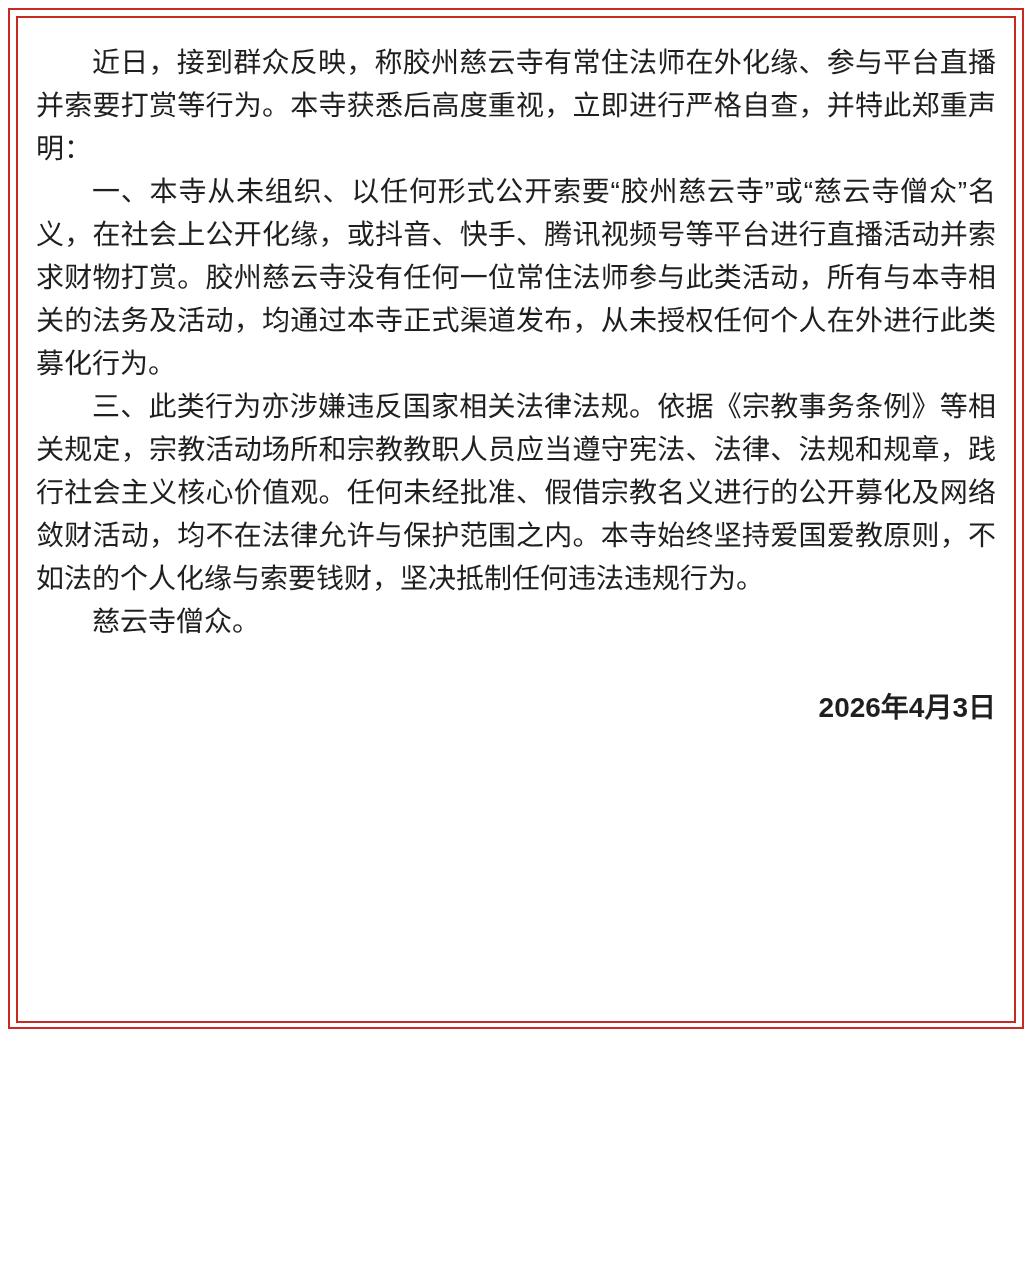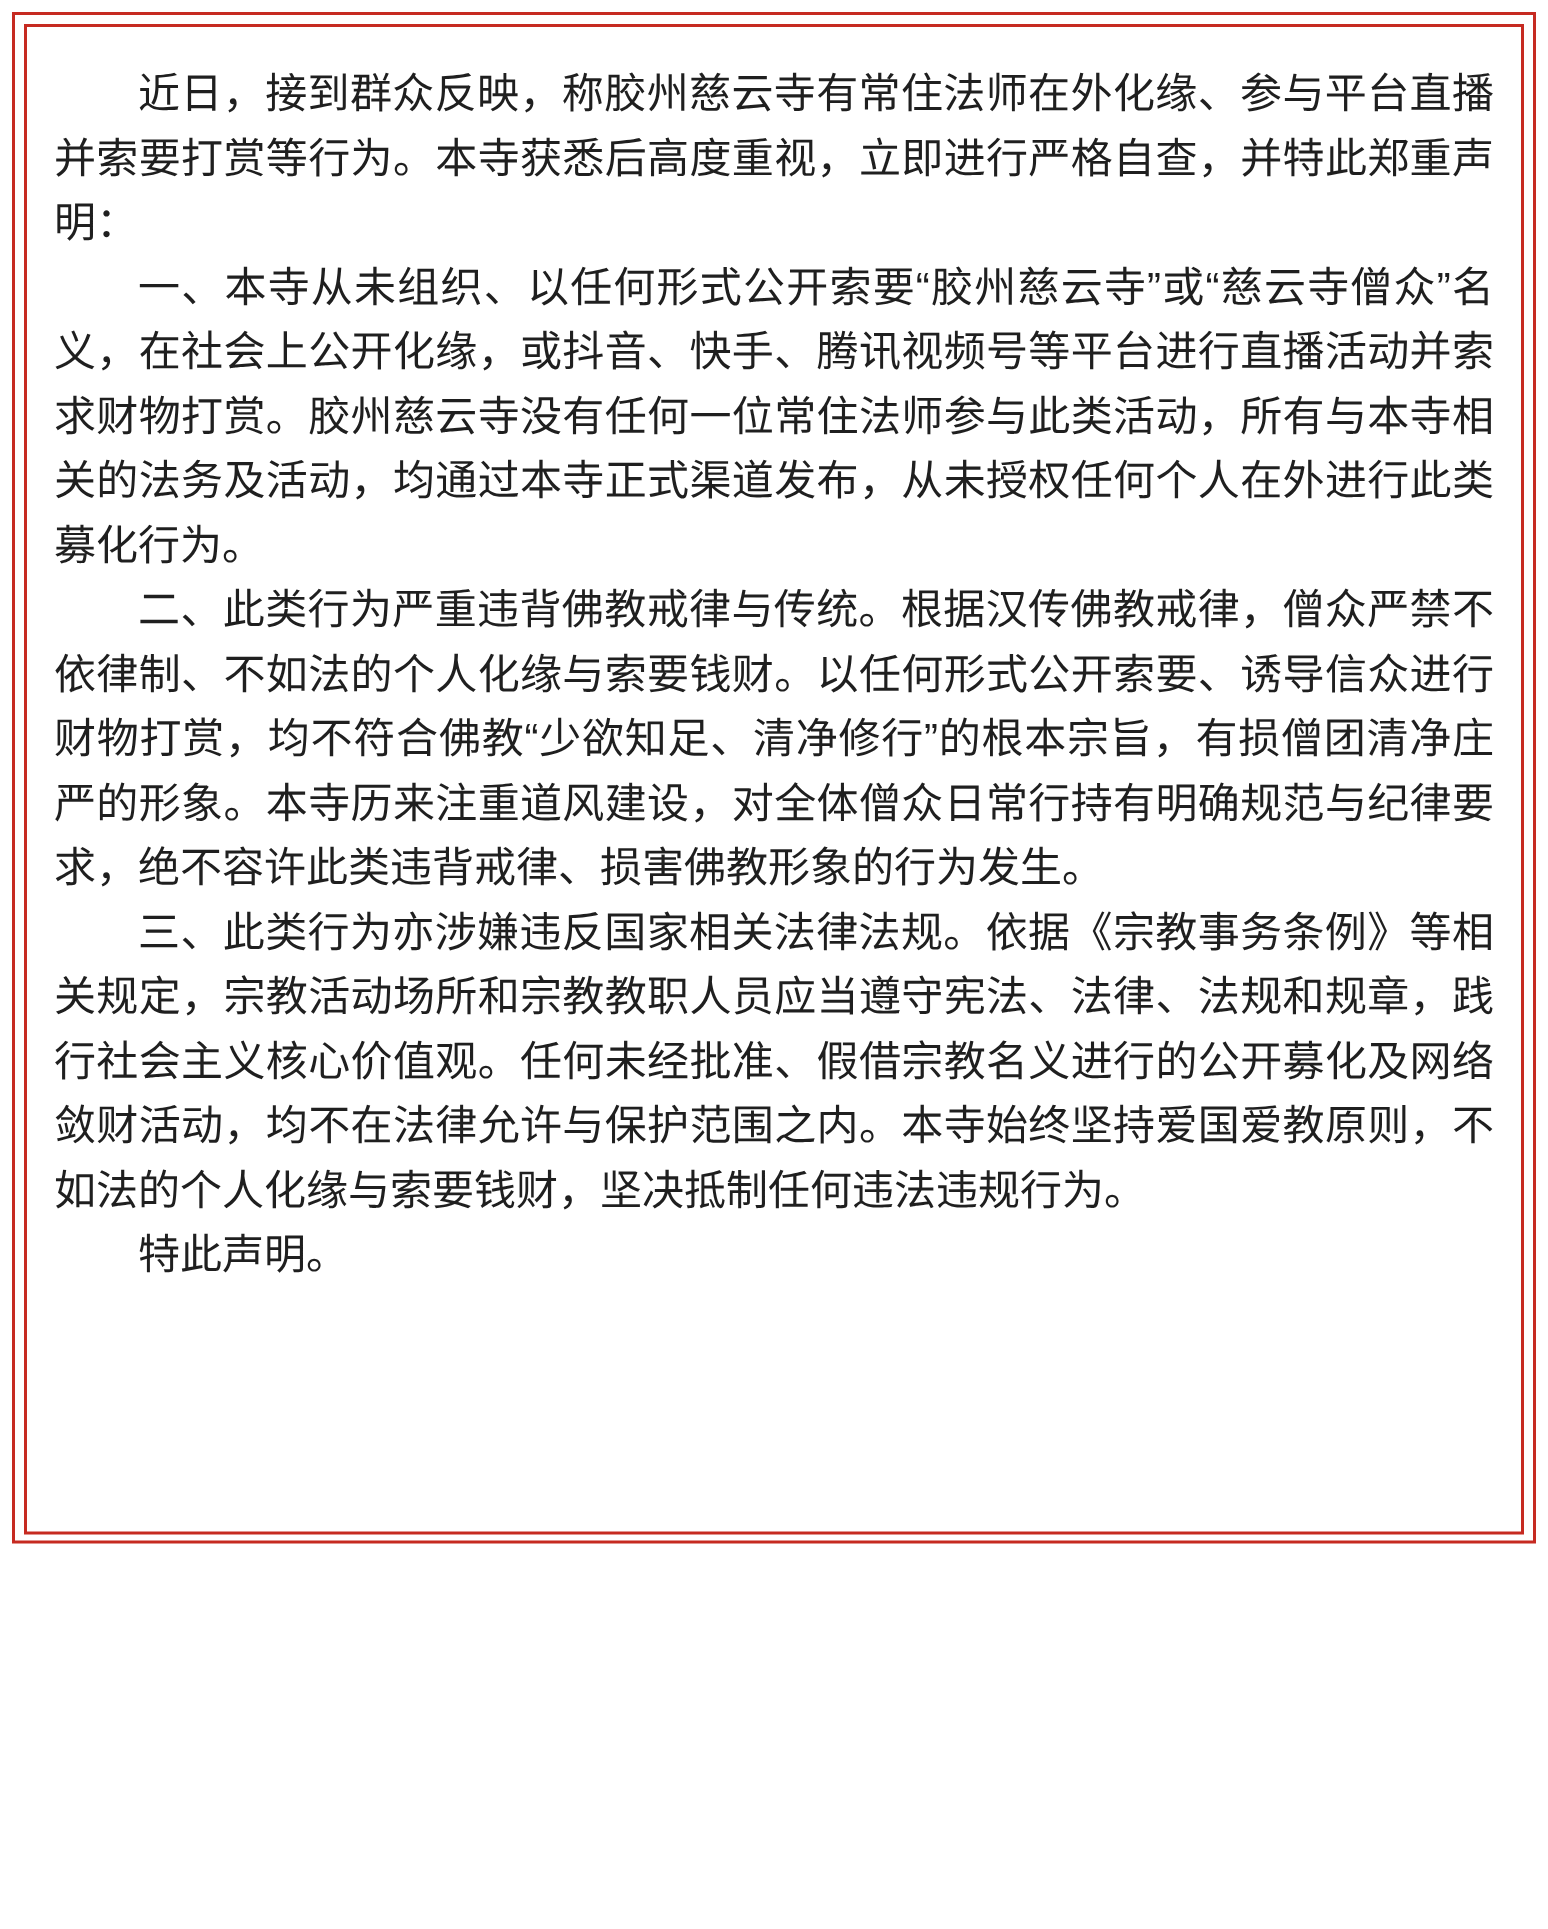--- a/index.html
+++ b/index.html
@@ -65,22 +65,22 @@
 </head>
 <body>
 
 <div class="page">
   <div class="frame-outer"></div>
   <div class="frame-inner"></div>
 
   <div class="content">
     <p>近日，接到群众反映，称胶州慈云寺有常住法师在外化缘、参与平台直播并索要打赏等行为。本寺获悉后高度重视，立即进行严格自查，并特此郑重声明：</p>
     <p>一、本寺从未组织、以任何形式公开索要“胶州慈云寺”或“慈云寺僧众”名义，在社会上公开化缘，或抖音、快手、腾讯视频号等平台进行直播活动并索求财物打赏。胶州慈云寺没有任何一位常住法师参与此类活动，所有与本寺相关的法务及活动，均通过本寺正式渠道发布，从未授权任何个人在外进行此类募化行为。</p>
-    <p>二、此类行为严重违背佛教戒律与传统。根据汉传佛教戒律，僧众严禁不依律制、不如法的个人化缘与索要钱财。以任何形式公开索要、诱导信众进行财物打赏，均不符合佛教“少欲知足、清净修行”的根本宗旨，有损僧团清净庄严的形象。本寺历来注重道风建设，对全体僧众日常行持有明确规范与纪律要求，绝不容许此类违背戒律、损害佛教形象的行为发生。</p>
     <p>三、此类行为亦涉嫌违反国家相关法律法规。依据《宗教事务条例》等相关规定，宗教活动场所和宗教教职人员应当遵守宪法、法律、法规和规章，践行社会主义核心价值观。任何未经批准、假借宗教名义进行的公开募化及网络敛财活动，均不在法律允许与保护范围之内。本寺始终坚持爱国爱教原则，不如法的个人化缘与索要钱财，坚决抵制任何违法违规行为。</p>
-    <p>特此声明。</p>
+    <p>慈云寺僧众。</p>
 
     <div class="signature-block">
       <div class="signature-inner">
+        <div>2026年4月3日</div>
       </div>
     </div>
   </div>
 </div>
 
 </body></html>

